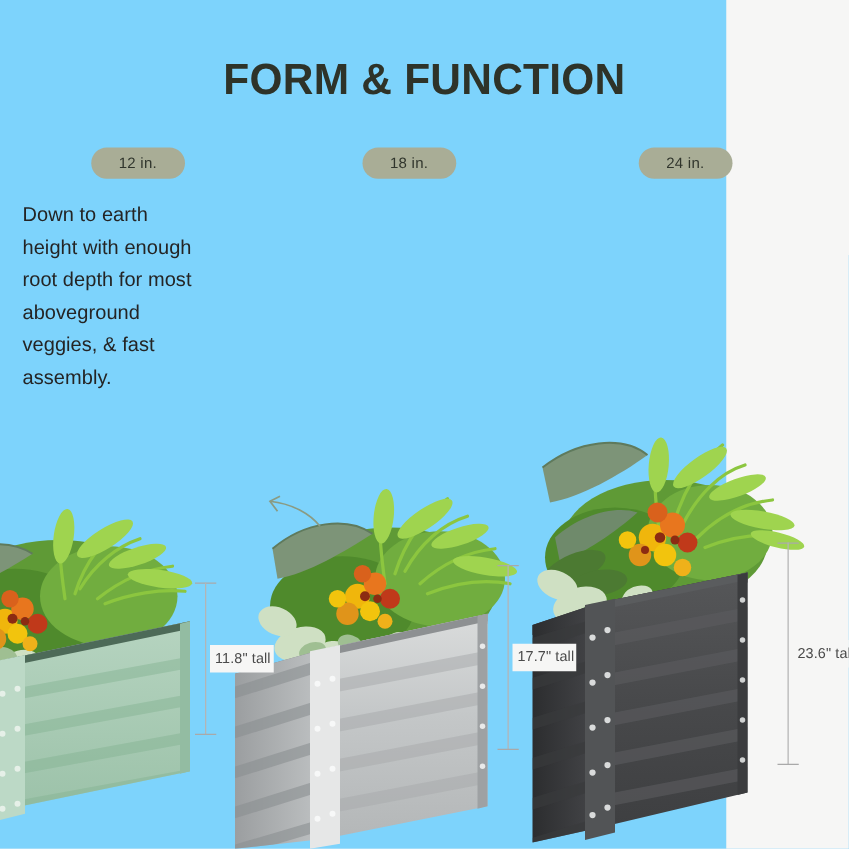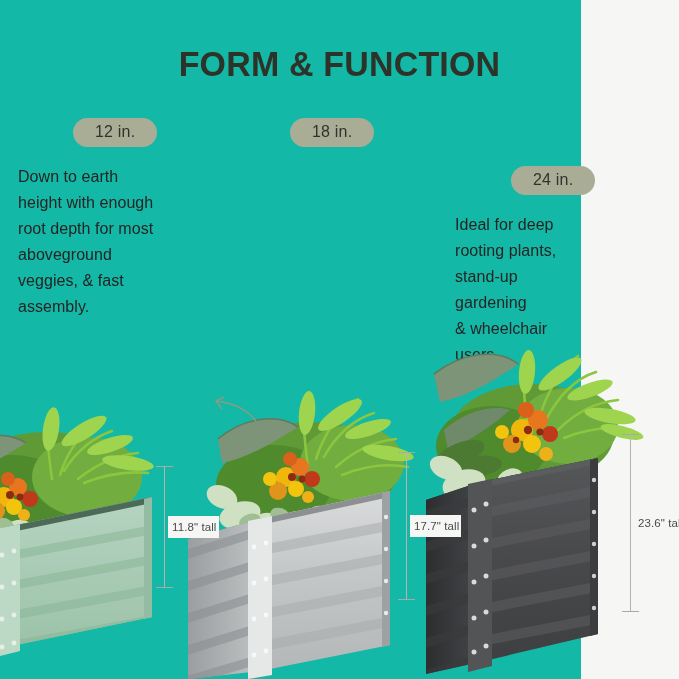--- a/index.html
+++ b/index.html
@@ -3,45 +3,45 @@
 <meta charset="utf-8">
 <style>
   * { margin:0; padding:0; box-sizing:border-box; }
   html,body { width:679px; height:679px; }
   body {
     background:#f6f6f5;
     font-family:"Liberation Sans","DejaVu Sans",sans-serif;
     position:relative;
     overflow:hidden;
   }
-  #stage { position:absolute; inset:0; width:581px; height:679px; background:#14b8a6; }
+  #stage { position:absolute; inset:0; width:581px; height:679px; background:#7dd3fc; }
 
   
   .title {
     position:absolute; left:0; top:44px; width:679px;
     text-align:center;
     font-size:35px; font-weight:700; letter-spacing:0.2px;
     color:#2e3329;
     font-family:"Liberation Sans","DejaVu Sans",sans-serif;
     transform:scaleX(0.97); transform-origin:center;
   }
 
   
   .col { position:absolute; top:118px; }
   .col-0 { left:18px;  width:205px; }
   .col-1 { left:228px; width:210px; }
-  .col-2 { left:455px; width:215px;margin-top:48px; }
+  .col-2 { left:455px; width:215px; }
 
   .pill {
     display:inline-block;
     background:#a9ad96;
     color:#30352c;
     border-radius:17px;
     padding:6px 22px 7px 22px;
-    font-size:16px;
+    font-size:12px;
     line-height:1;
     letter-spacing:0.2px;
     margin-left:55px;
   }
   .col-1 .pill { margin-left:62px; }
   .col-2 .pill { margin-left:56px; }
 
   .body-text {
     margin-top:17px;
     font-size:16px;
@@ -94,26 +94,20 @@
 veggies, &amp; fast
 assembly.</div>
   </div>
 
   <div class="col col-1">
     <div class="pill">18 in.</div>
   </div>
 
   <div class="col col-2">
     <div class="pill">24 in.</div>
-    <div class="body-text">Ideal for deep
-rooting plants,
-stand-up
-gardening
-&amp; wheelchair
-users.</div>
   </div>
 
   <div class="photos">
 
     <div class="bed-fig fig-0">
       <svg viewBox="0 0 225 300" preserveAspectRatio="none">
         <defs>
           <linearGradient id="g0front" x1="0" y1="0" x2="0" y2="1">
             <stop offset="0%" stop-color="#b6d4c0"></stop>
               <stop offset="100%" stop-color="#9cc2a9"></stop>

